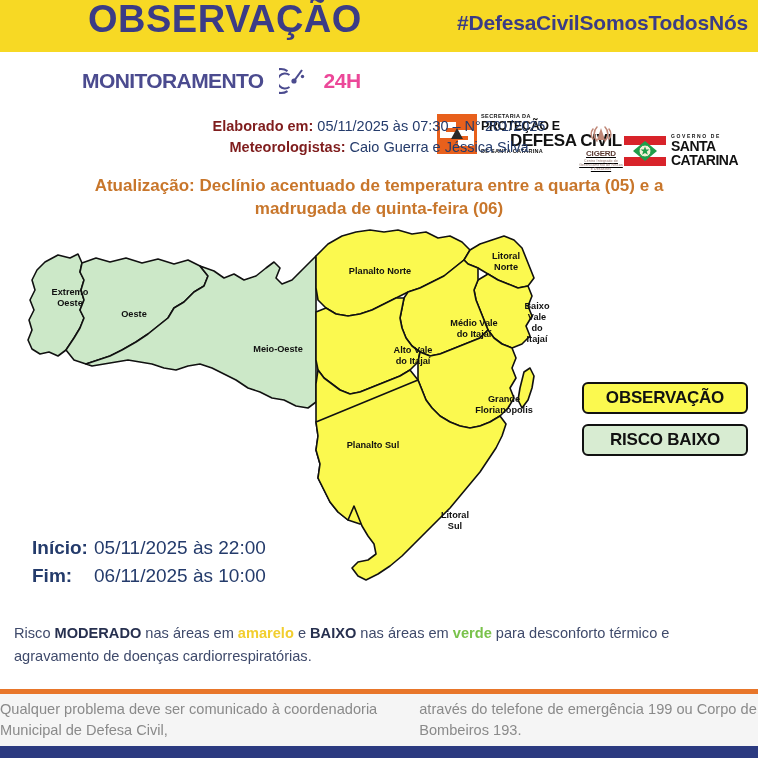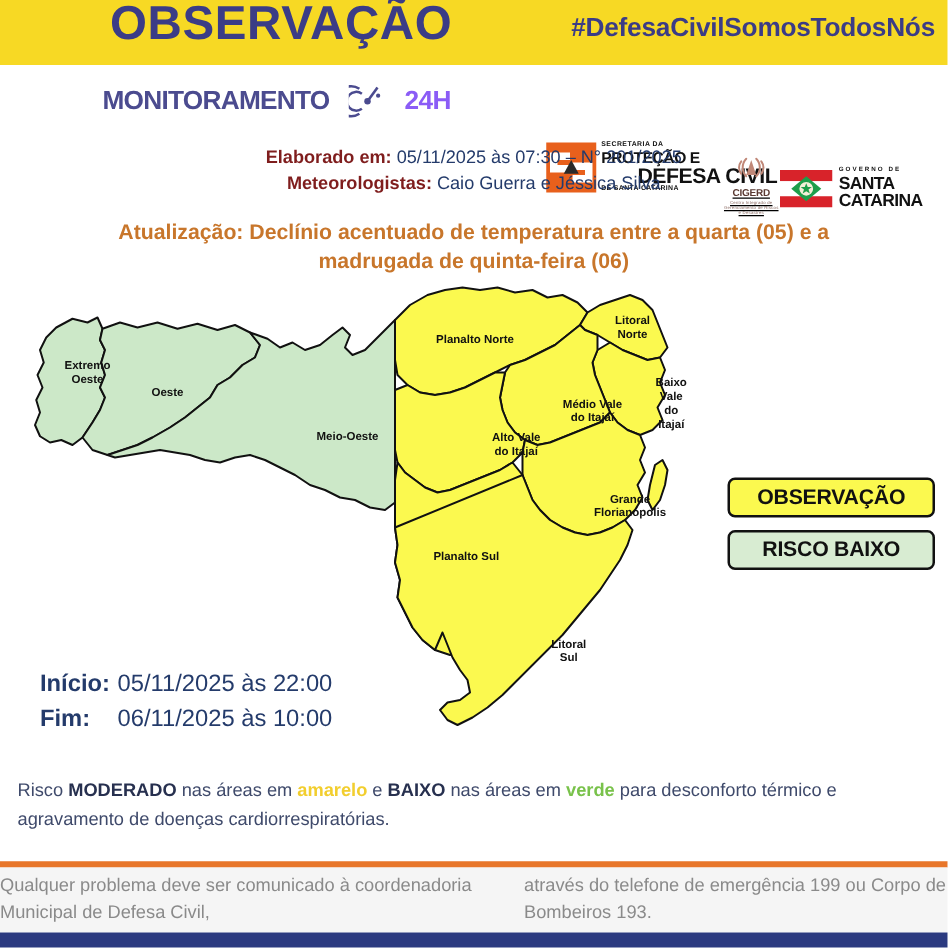--- a/index.html
+++ b/index.html
@@ -39,21 +39,21 @@
   }
   .monit-text{
     font-size:21px;font-weight:bold;color:#4B4B8F;letter-spacing:-.6px;
     font-family:"Liberation Sans", sans-serif;
   }
   .monit-icon{
     width:30px;height:30px;position:relative;margin:0 1px;
   }
   .monit-icon svg{display:block}
   .monit-24h{
-    font-size:21px;font-weight:bold;color:#8b5cf6;letter-spacing:-.5px;
+    font-size:21px;font-weight:bold;color:#ec4899;letter-spacing:-.5px;
   }
 
   
   .pdc{position:absolute;left:437px;top:62px;display:flex;align-items:center;}
   .pdc-mark{
     width:40px;height:40px;background:#E8601C;
     display:flex;align-items:center;justify-content:center;
     margin-right:4px;
   }
   .pdc-words{line-height:1;}

